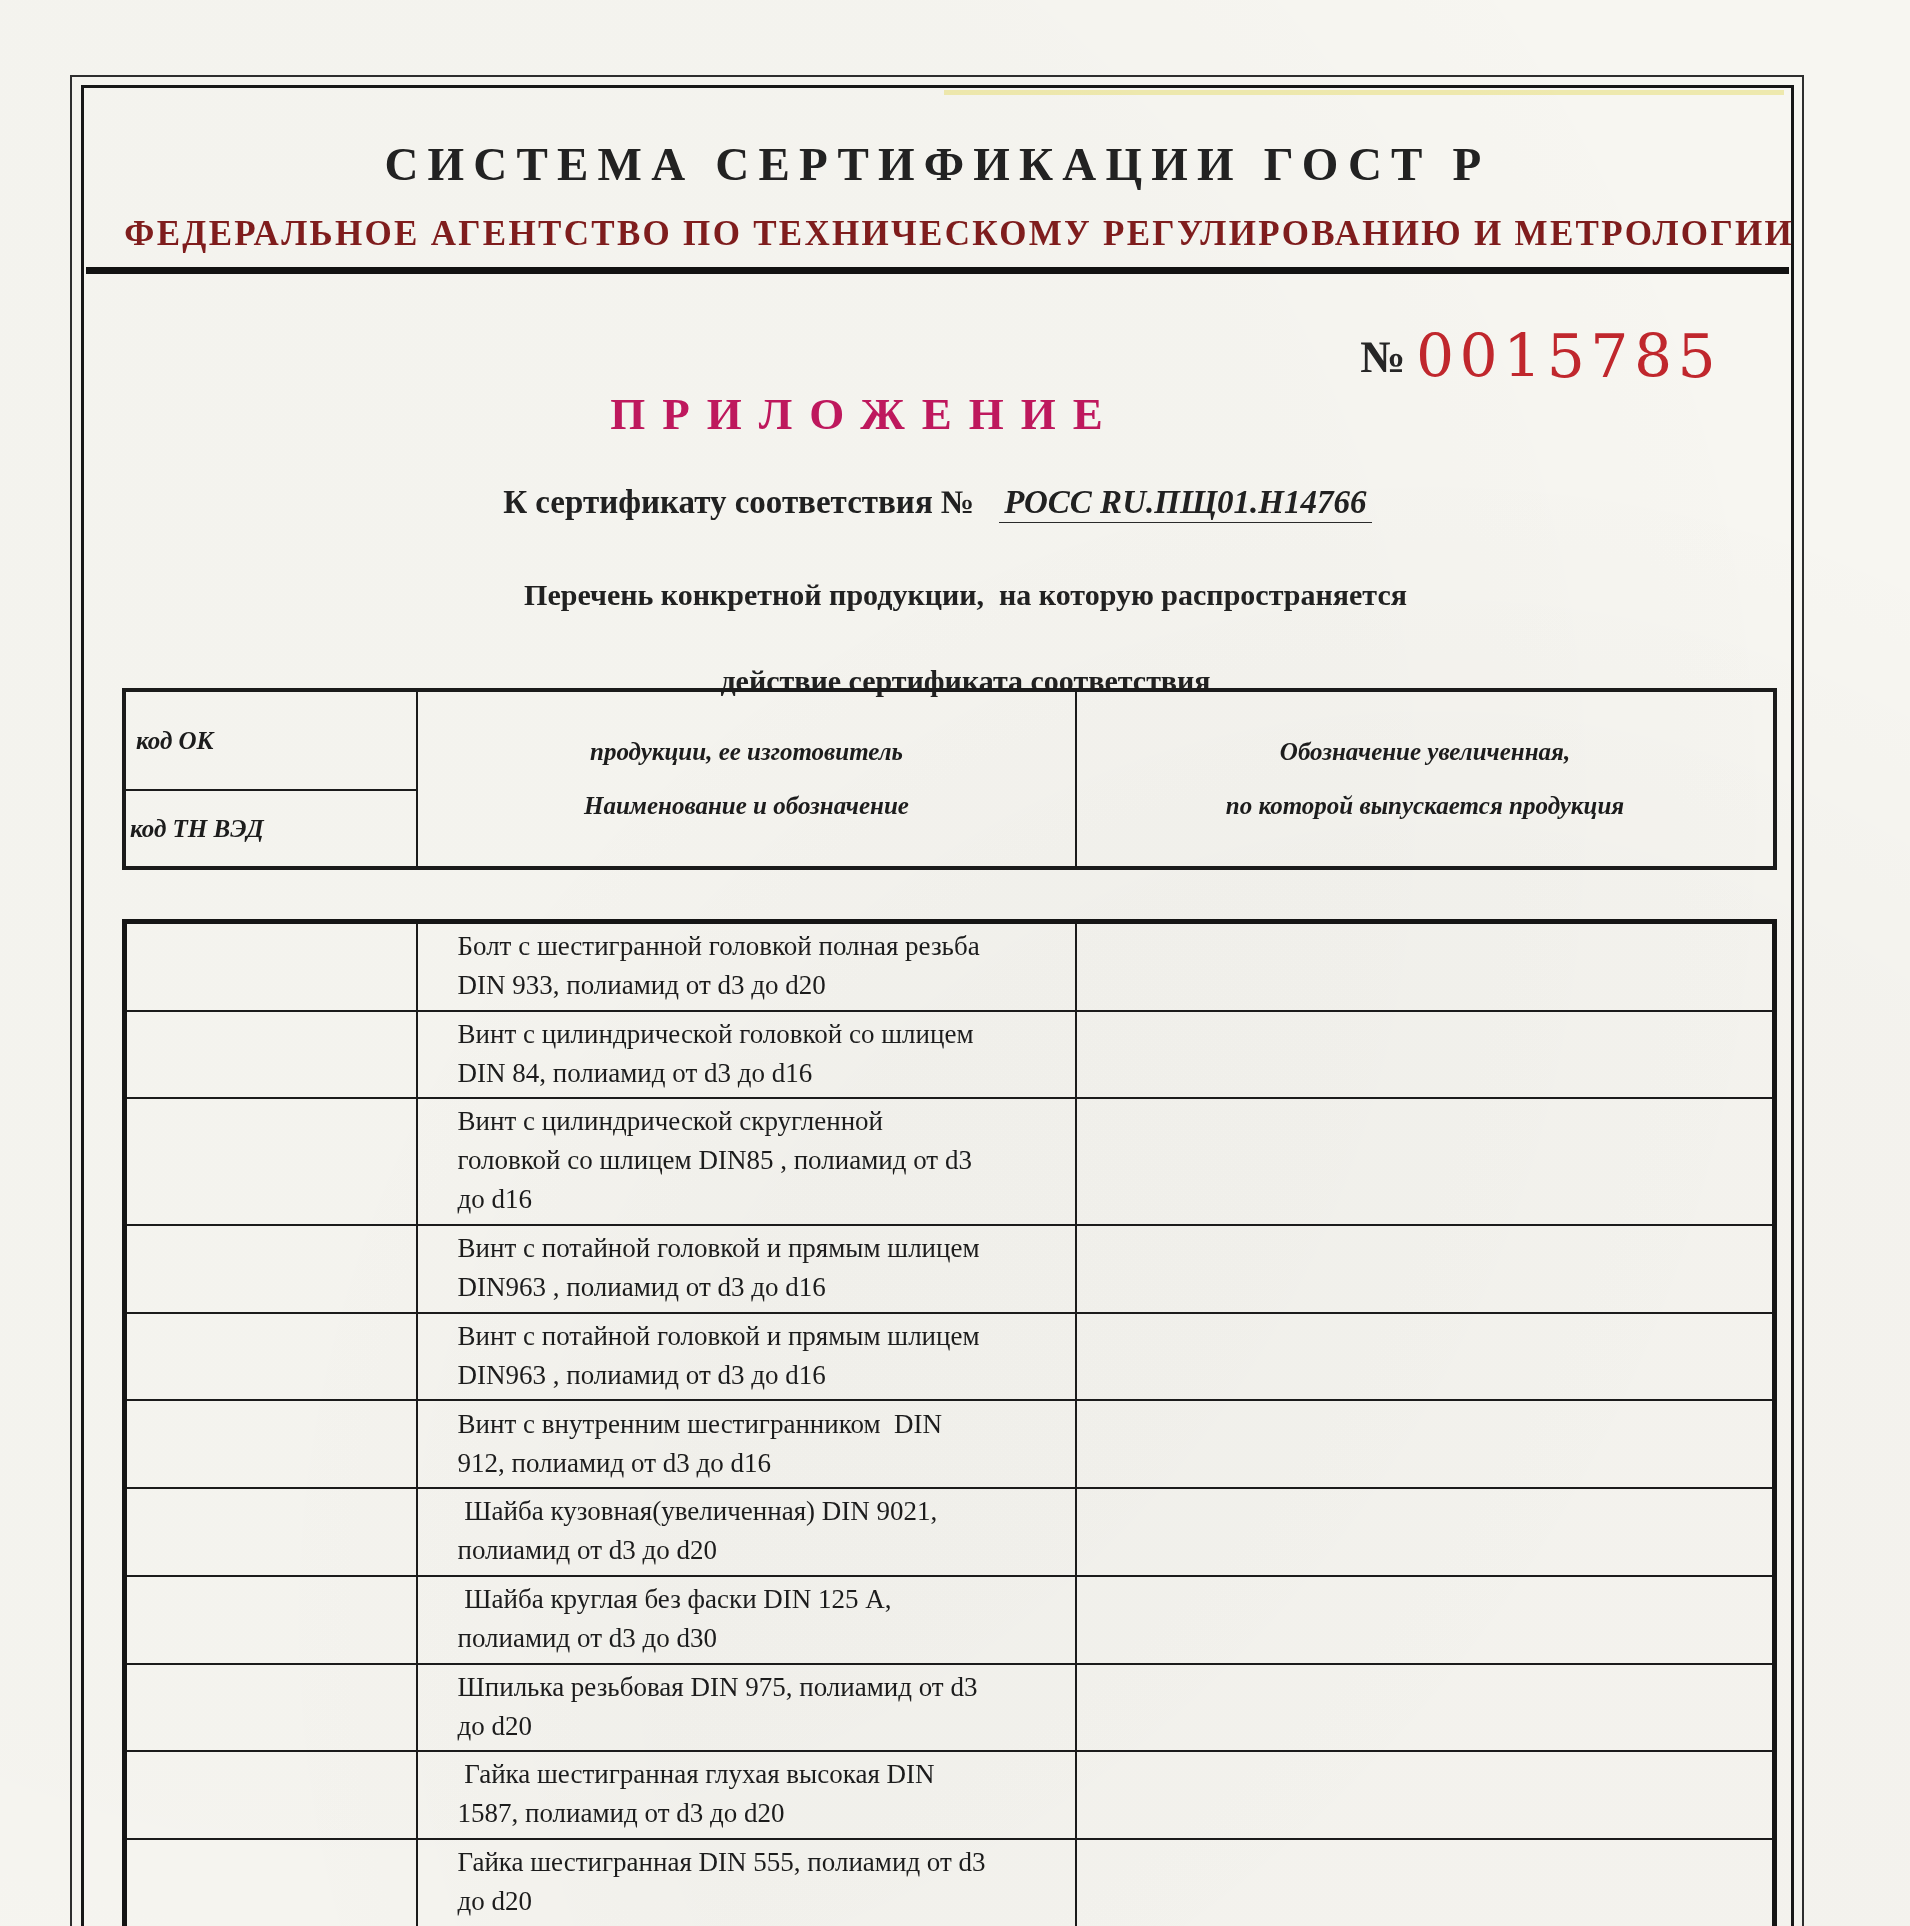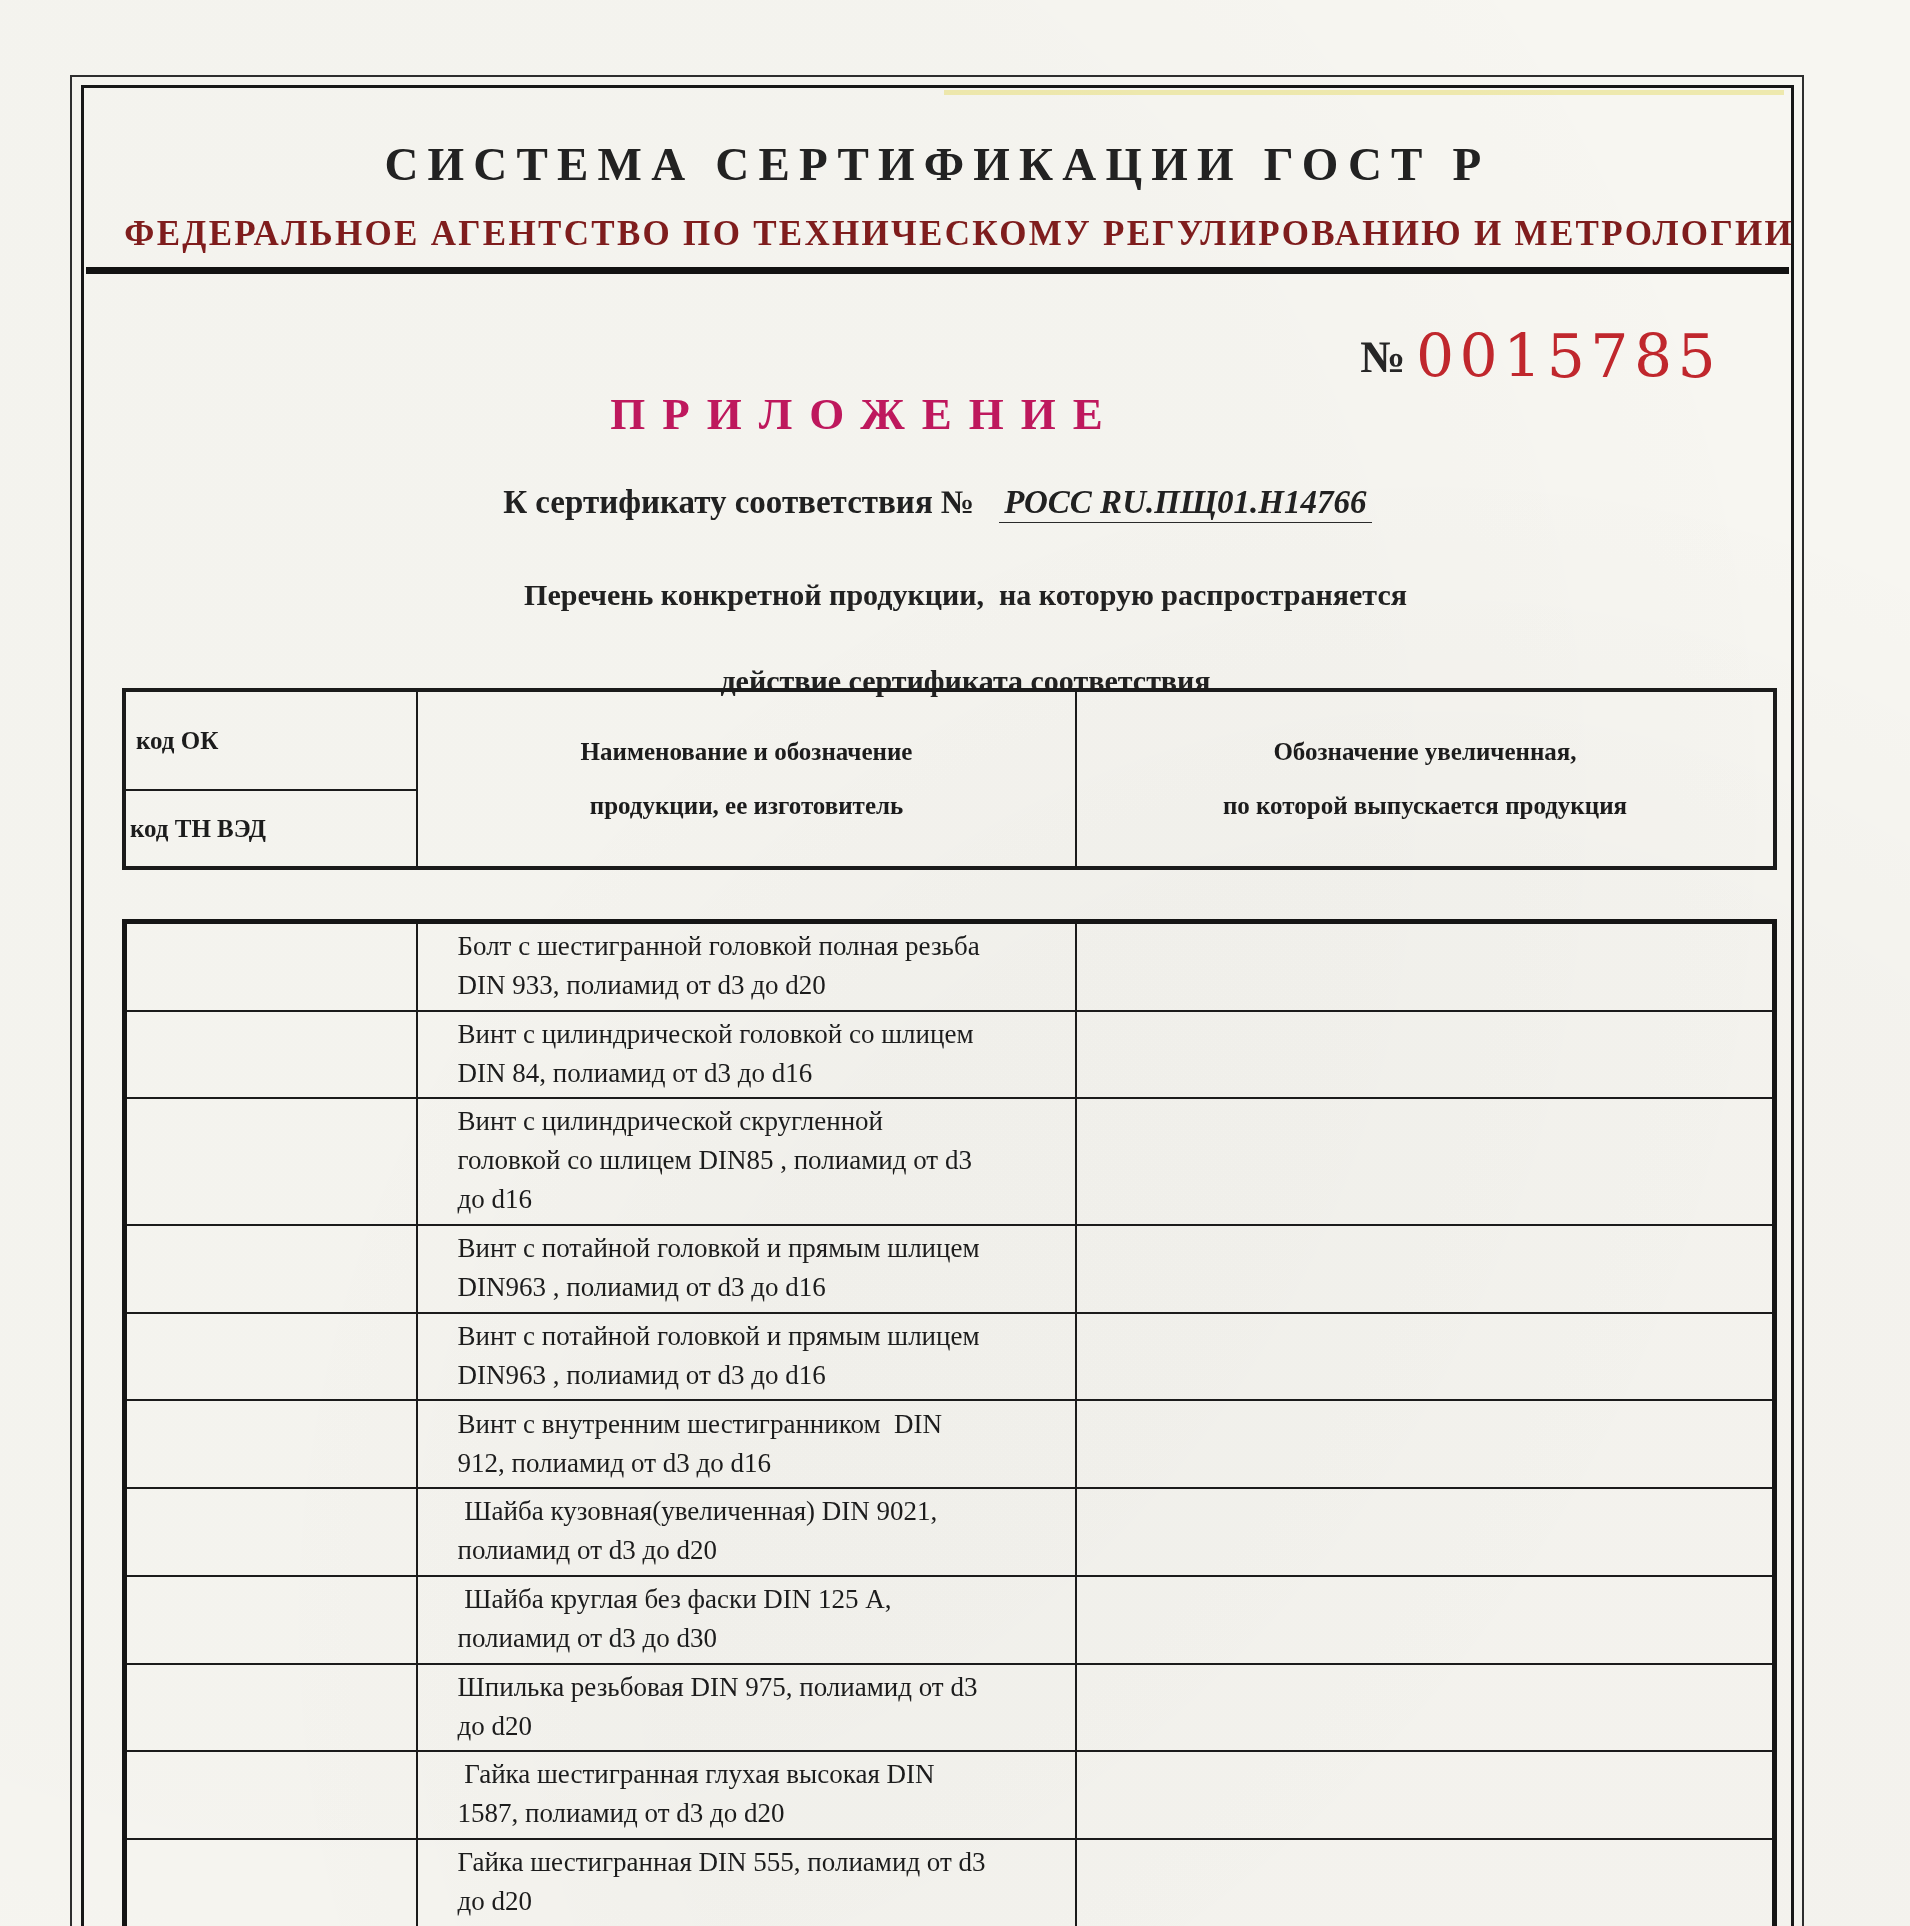--- a/index.html
+++ b/index.html
@@ -33,21 +33,21 @@
     font-family:"DejaVu Serif", serif;letter-spacing:5.4px;}
   
   .appendix-title{left:81px;top:388px;width:1568px;text-align:center;
     font-size:45px;font-weight:bold;letter-spacing:17px;color:#be185d;}
   .cert-line{left:81px;top:484px;width:1713px;text-align:center;font-size:33px;font-weight:bold;color:#212121;}
   .cert-number{border-bottom:1.9px solid #2a2a2a;padding:0 5.4px 2.3px 5.4px;font-style:italic;}
   .subtitle{left:81px;top:573px;width:1713px;text-align:center;
     font-size:30px;font-weight:bold;line-height:43px;color:#212121;white-space:pre-wrap;padding-left:28px;}
   
   .hdr-table{left:122px;top:688px;width:1655px;height:182px;box-sizing:border-box;
-    border:4.2px solid #1b1b1b;display:grid;grid-template-columns:292px 659px auto;background:transparent;}
+    border:4.2px solid #1b1b1b;display:grid;grid-template-columns:292px 659px auto;background:transparent;font-style:italic;}
   .hdr-col{box-sizing:border-box;}
   .hdr-col1{display:flex;flex-direction:column;border-right:2.7px solid #1b1b1b;}
   .hdr-c1-top{flex:0 0 99px;display:flex;align-items:center;padding-left:10px;
     border-bottom:2.7px solid #1b1b1b;box-sizing:border-box;font-size:25px;font-weight:bold;}
   .hdr-c1-bot{flex:1;display:flex;align-items:center;padding-left:4px;font-size:25px;font-weight:bold;text-align:center;}
   .hdr-col2{border-right:2.7px solid #1b1b1b;}
   .hdr-center{display:flex;flex-direction:column;justify-content:center;align-items:center;
     text-align:center;font-size:25px;font-weight:bold;line-height:54px;}
   
   table.products{left:122px;top:919px;width:1655px;position:absolute;border-collapse:collapse;
@@ -83,22 +83,22 @@
 </div>
 <div class="abs subtitle"><span>Перечень конкретной продукции,  на которую распространяется</span><br>
 <span>действие сертификата соответствия</span></div>
 
 <div class="abs hdr-table">
   <div class="hdr-col hdr-col1">
     <div class="hdr-c1-top">код ОК</div>
     <div class="hdr-c1-bot">код ТН ВЭД</div>
   </div>
   <div class="hdr-col hdr-col2 hdr-center">
+    <span>продукции, ее изготовитель</span>
     <span>Наименование и обозначение</span>
-    <span>продукции, ее изготовитель</span>
   </div>
   <div class="hdr-col hdr-center">
     <span>Обозначение увеличенная,</span>
     <span>по которой выпускается продукция</span>
   </div>
 </div>
 
 <table class="products">
   <colgroup>
     <col style="width:292px">

